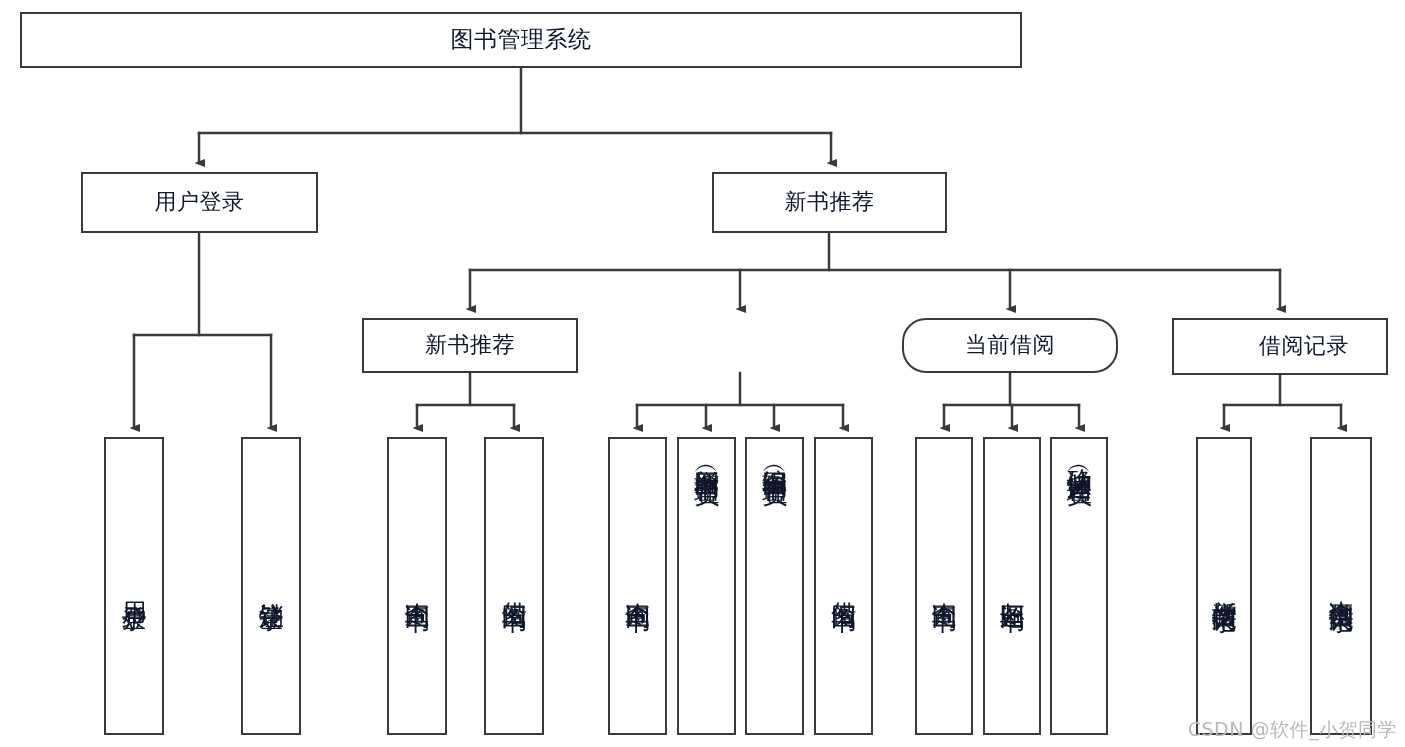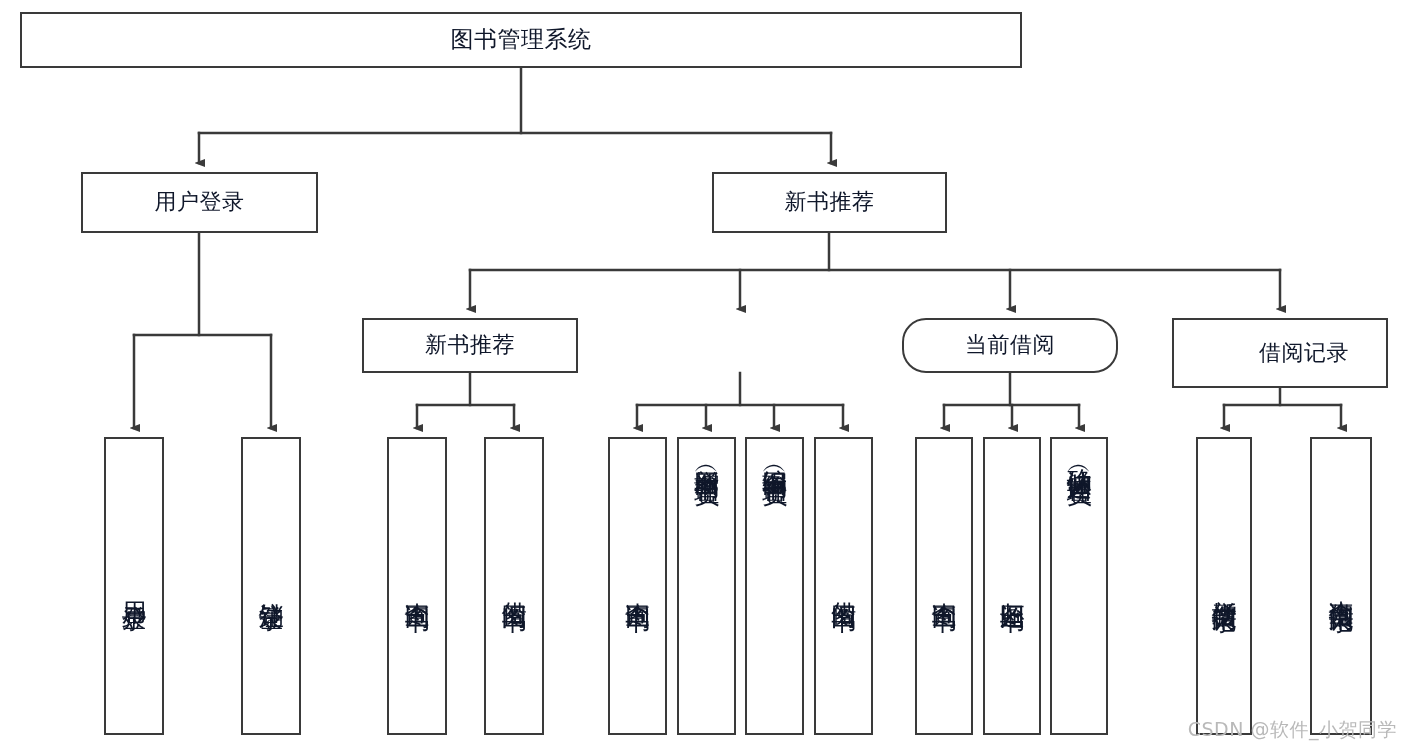--- a/index.html
+++ b/index.html
@@ -140,21 +140,21 @@
   <div class="node horiz" style="left:712px;top:172px;width:235px;height:61px;">
     <span class="label">新书推荐</span>
   </div>
 
   <div class="node horiz" style="left:362px;top:318px;width:216px;height:55px;">
     <span class="label">新书推荐</span>
   </div>
   <div class="node horiz" style="left:902px;top:318px;width:216px;height:55px;border-radius:24px;">
     <span class="label">当前借阅</span>
   </div>
-  <div class="node horiz" style="left:1172px;top:318px;width:216px;height:70px;padding-left:48px;">
+  <div class="node horiz" style="left:1172px;top:318px;width:216px;height:57px;padding-left:48px;">
     <span class="label">借阅记录</span>
   </div>
 
   <div class="node vert mid" style="left:104px;top:437px;width:60px;height:298px;">
     <span class="label">用户登录</span>
   </div>
   <div class="node vert mid" style="left:241px;top:437px;width:60px;height:298px;">
     <span class="label">注销登录</span>
   </div>
 

